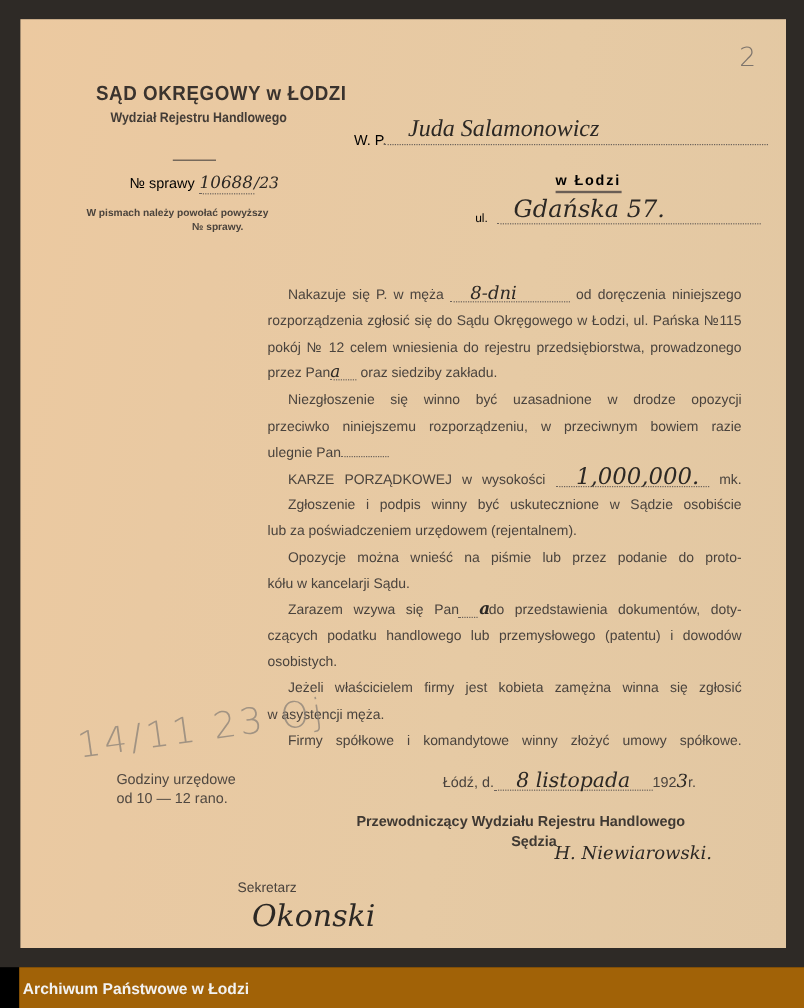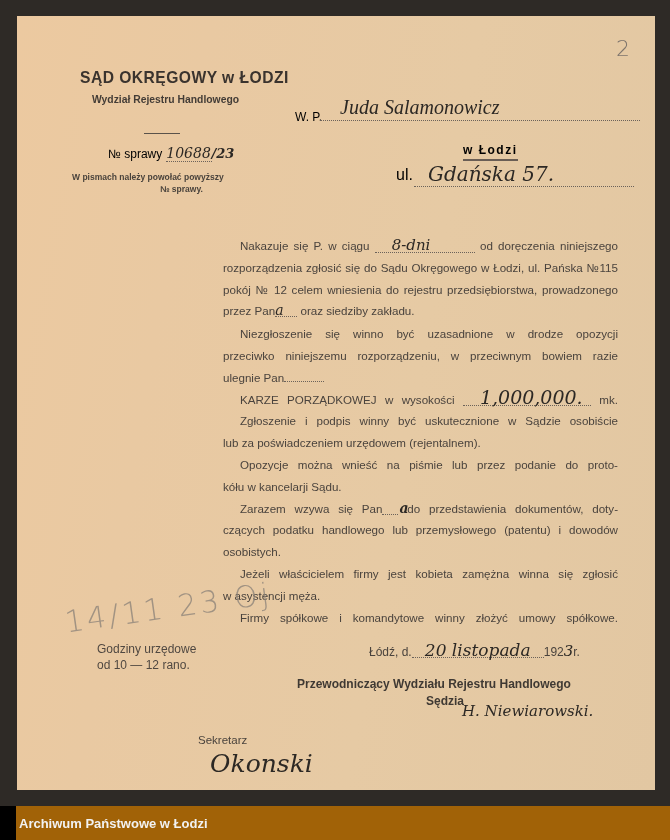--- a/index.html
+++ b/index.html
@@ -26,21 +26,21 @@
   .court-sub { left:92px; top:93px; font-size:11.5px; font-weight:bold; color:#433c36; transform:scaleX(0.9); transform-origin:left; }
   .ornament { left:144px; top:133px; width:36px; border-top:1px solid #5a524a; }
   .case-no { left:108px; top:145px; font-size:12px; }
   .case-note1 { left:72px; top:172px; font-size:8.5px; font-weight:bold; color:#4a433c; }
   .case-note2 { left:160px; top:184px; font-size:8.5px; font-weight:bold; color:#4a433c; }
 
   
   .wp { left:295px; top:110px; font-size:12px; }
   .recipient { left:320px; top:96px; width:300px; height:24px; border-bottom:1px dotted #6b625a;font-family:Liberation Serif, serif; }
   .in-lodz { left:463px; top:143px; font-size:12px; font-weight:bold; letter-spacing:1.5px; padding-bottom:2px; border-bottom:2px solid #6a5e55; }
-  .street-lbl { left:396px; top:166px; font-size:16px; }
+  .street-lbl { left:396px; top:177px; font-size:10px; }
   .street { left:414px; top:162px; width:206px; height:24px; border-bottom:1px dotted #6b625a; }
 
   
   .body { position:absolute; left:223px; width:395px; font-size:11.6px; line-height:21.8px; color:#4a433d; }
   .body p { margin:0; text-align:justify; text-align-last:justify; }
   .body p.last { text-align-last:left; }
   .ind { text-indent:17px; }
 
   .hours { left:97px; top:641px; font-size:12px; line-height:16px; color:#504841; }
   .pencil { left:64px; top:590px; font-size:30px; color:#8a8178; font-family:"DejaVu Sans", sans-serif; font-weight:200; transform:rotate(-8deg); opacity:0.75; letter-spacing:3px; }
@@ -67,34 +67,34 @@
 <div class="paper" style="left:17px;top:16px;">
 </div>
 
 <div class="abs pageno">2</div>
 
 <div class="abs court-title">SĄD OKRĘGOWY w ŁODZI</div>
 <div class="abs court-sub">Wydział Rejestru Handlowego</div>
 <div class="abs ornament"></div>
 <div class="abs case-no">
   <span>№ sprawy</span>
-  <span class="dotline hand" style="min-width:46px;font-size:14px;text-align:center;">10688</span><span class="hand" style="font-size:13px;font-weight:bold;">/23</span>
+  <span class="dotline hand" style="min-width:46px;font-size:14px;text-align:center;">10688</span><span class="hand" style="font-size:13px;">/23</span>
 </div>
 <div class="abs case-note1">W pismach należy powołać powyższy</div>
 <div class="abs case-note2">№ sprawy.</div>
 
 <div class="abs wp">W. P.</div>
 <div class="abs recipient hand" style="font-size:20px;padding-left:20px;">Juda Salamonowicz</div>
 <div class="abs in-lodz">w Łodzi</div>
 <div class="abs street-lbl">ul.</div>
 <div class="abs street hand" style="font-size:20px;padding-left:14px;">Gdańska 57.</div>
 
 <div class="body" style="top:235px;">
   <p class="ind">
-    <span>Nakazuje się P. w ciągu</span>
+    <span>Nakazuje się P. w męża</span>
     <span class="dotline hand" style="width:100px;text-align:center;font-size:15px;line-height:14px;">8-dni</span>
     <span>od doręczenia niniejszego</span>
   </p>
   <p>rozporządzenia zgłosić się do Sądu Okręgowego w Łodzi, ul. Pańska №115</p>
   <p>pokój № 12 celem wniesienia do rejestru przedsiębiorstwa, prowadzonego</p>
   <p class="last">
     <span>przez Pan</span><span class="dotline hand" style="width:22px;font-size:14px;line-height:12px;">a</span>
     <span>oraz siedziby zakładu.</span>
   </p>
 
@@ -126,21 +126,21 @@
 
   <p class="ind">Firmy spółkowe i komandytowe winny złożyć umowy spółkowe.</p>
 </div>
 
 <div class="abs pencil">14/11 23 Oj</div>
 <div class="abs hours">
   <div>Godziny urzędowe</div>
   <div>od 10 — 12 rano.</div>
 </div>
 <div class="abs date-line">
-  <span>Łódź, d.</span><span class="dotline hand" style="width:132px;text-align:center;font-size:17px;line-height:13px;">20 listopada</span><span>192</span><span class="hand" style="font-size:15px;">3</span><span>r.</span>
+  <span>Łódź, d.</span><span class="dotline hand" style="width:132px;text-align:center;font-size:17px;line-height:13px;">8 listopada</span><span>192</span><span class="hand" style="font-size:15px;">3</span><span>r.</span>
 </div>
 <div class="abs chair">Przewodniczący Wydziału Rejestru Handlowego</div>
 <div class="abs judge">Sędzia</div>
 <div class="abs sig1 hand">H. Niewiarowski.</div>
 <div class="abs secr">Sekretarz</div>
 <div class="abs sig2 hand">Okonski</div>
 
 <div class="caption">
   <span>Archiwum Państwowe w Łodzi</span>
 </div>

